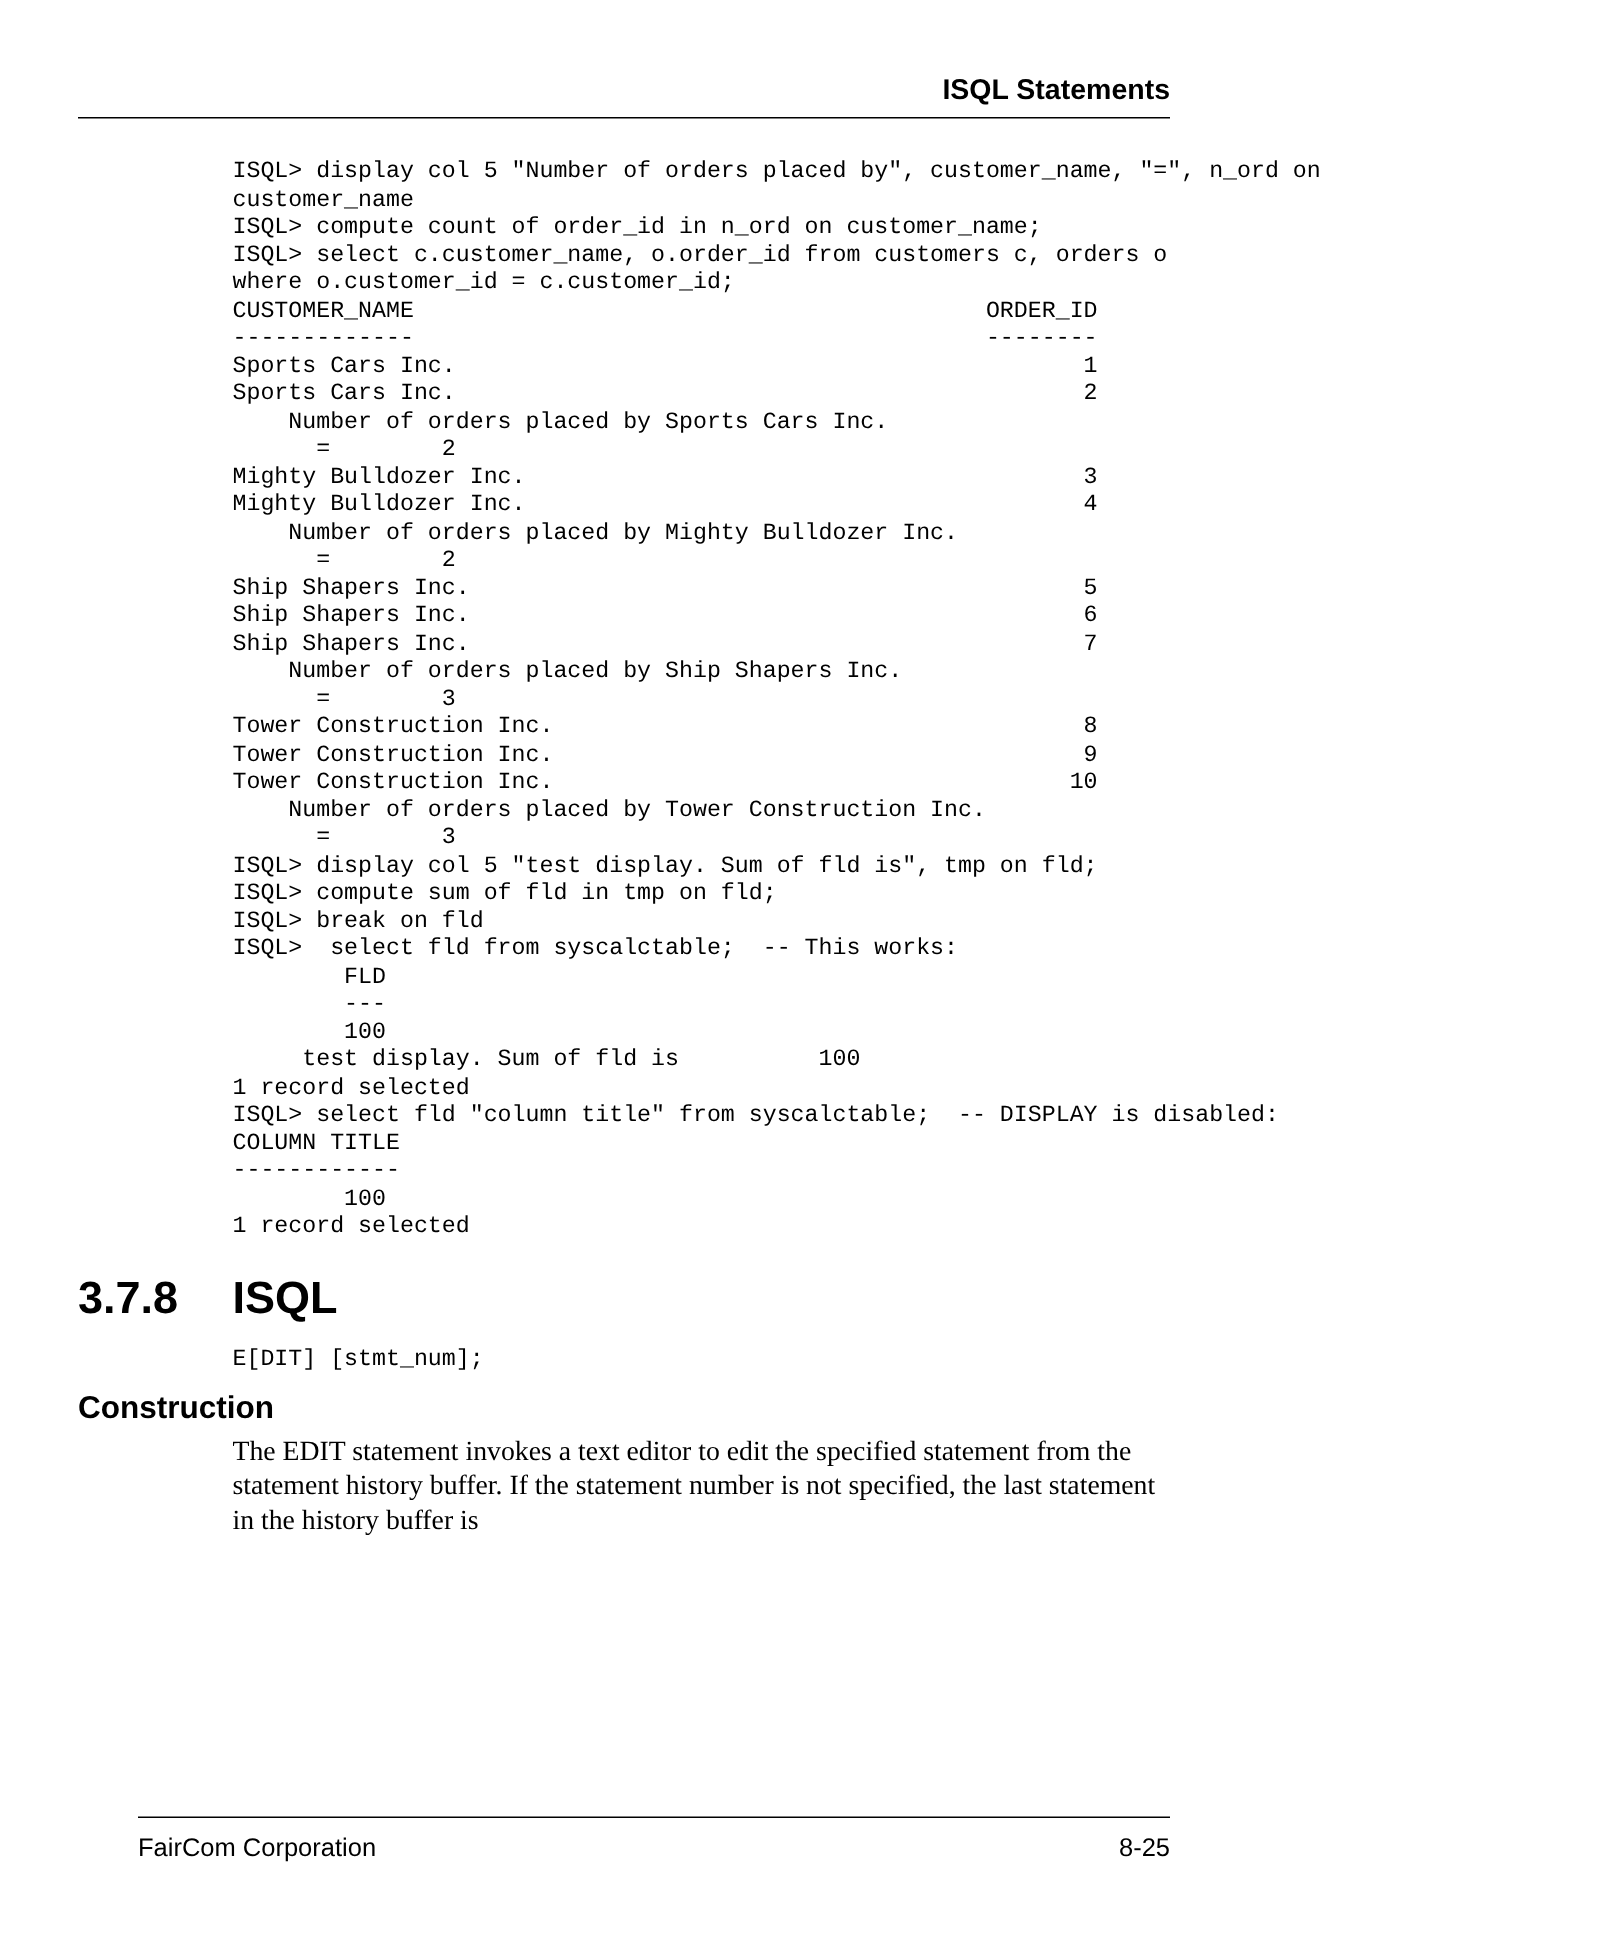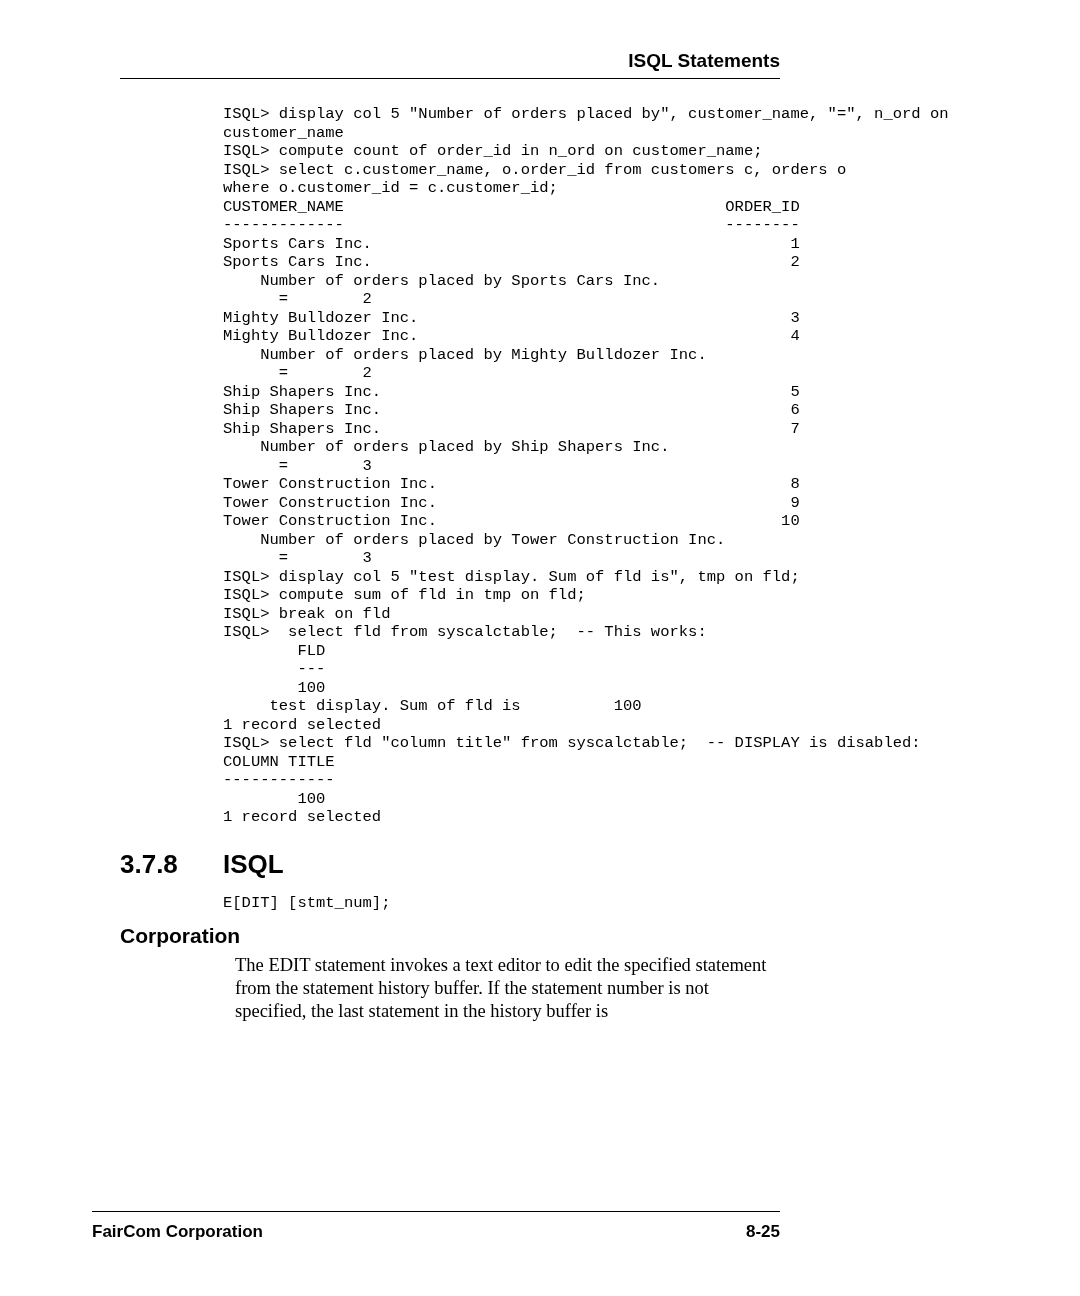--- a/index.html
+++ b/index.html
@@ -7,21 +7,21 @@
     padding: 0;
     background: #fff;
     font-family: "Times New Roman", Times, serif;
     color: #000;
   }
   .page {
     width: 872px;
     height: 1296px;
     position: relative;
     box-sizing: border-box;
-    padding: 50px 92px 0 120px;
+    padding: 50px 92px 0 52px;
     border-radius: 20px;
   }
   .running-head {
     text-align: right;
     font-family: Arial, Helvetica, sans-serif;
     font-weight: bold;
     font-size: 19px;
     margin-bottom: 6px;
   }
   .hr-top {
@@ -42,21 +42,21 @@
     font-size: 18.5px;
     line-height: 23px;
     margin: 10px 0 10px 0;
   }
   .italic { font-style: italic; }
   .sec-row {
     display: flex;
     align-items: baseline;
     font-family: Arial, Helvetica, sans-serif;
     font-weight: bold;
-    font-size: 26px;
+    font-size: 30px;
     margin-top: 22px;
     margin-bottom: 14px;
   }
   .sec-num {
     width: 103px;
   }
   .sub-head {
     font-family: Arial, Helvetica, sans-serif;
     font-weight: bold;
     font-size: 21px;
@@ -70,21 +70,21 @@
   }
   .hr-bot {
     border: none;
     border-top: 1.2px solid #000;
     margin: 0 0 10px 0;
   }
   .footer-row {
     display: flex;
     justify-content: space-between;
     font-family: Arial, Helvetica, sans-serif;
-    font-weight: bold;
+    font-weight: normal;
     font-size: 17px;
   }
 </style>
 </head>
 <body>
 
 <div class="page">
   <div class="running-head">ISQL Statements</div>
   <hr class="hr-top">
 
@@ -134,23 +134,23 @@
 
   <div class="sec-row">
     <span class="sec-num">3.7.8</span>
     <span>ISQL</span>
   </div>
 
   <div class="content">
     <div class="code">E[DIT] [stmt_num];</div>
   </div>
 
-  <div class="sub-head">Corporation</div>
+  <div class="sub-head">Construction</div>
   <div class="content">
-    <p class="body-text" style="margin-top:4px;margin-left:12px;">The EDIT statement invokes a text editor to edit the specified statement from the statement history buffer. If the statement number is not specified, the last statement in the history buffer is</p>
+    <p class="body-text" style="margin-top:4px;">The EDIT statement invokes a text editor to edit the specified statement from the statement history buffer. If the statement number is not specified, the last statement in the history buffer is</p>
   </div>
 
   <div class="footer">
     <hr class="hr-bot">
     <div class="footer-row">
       <span>FairCom Corporation</span>
       <span>8-25</span>
     </div>
   </div>
 </div>

